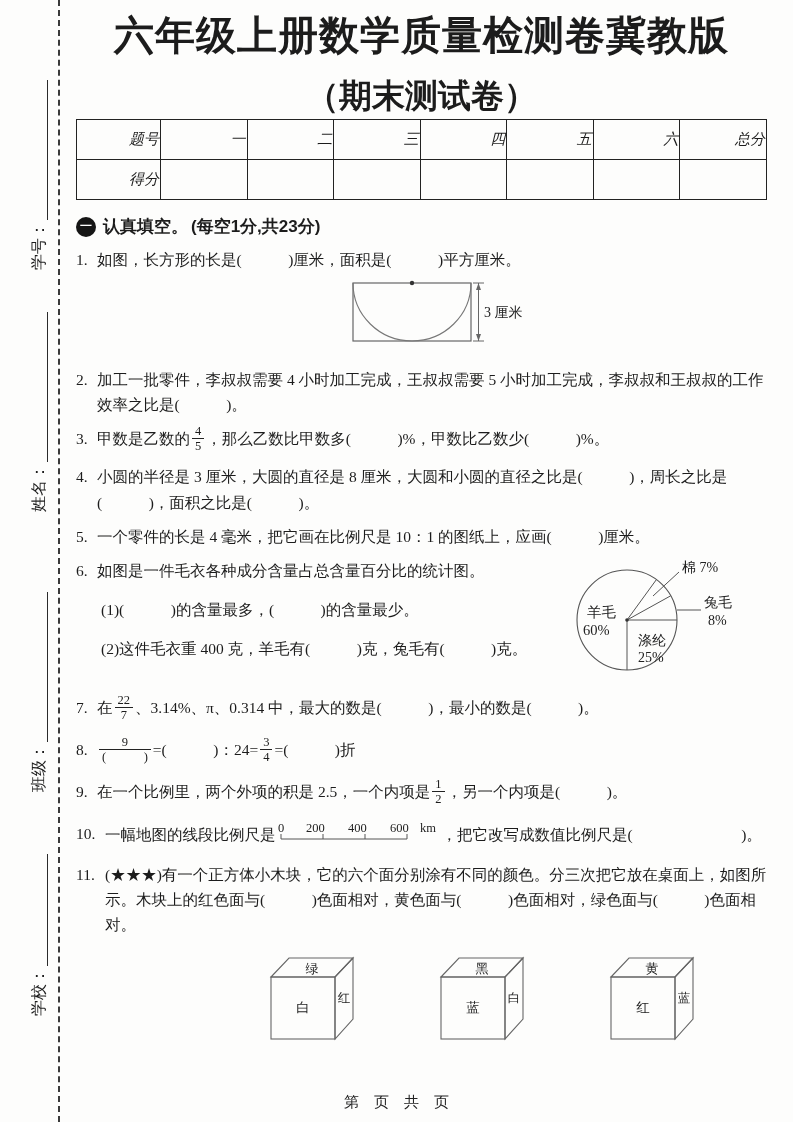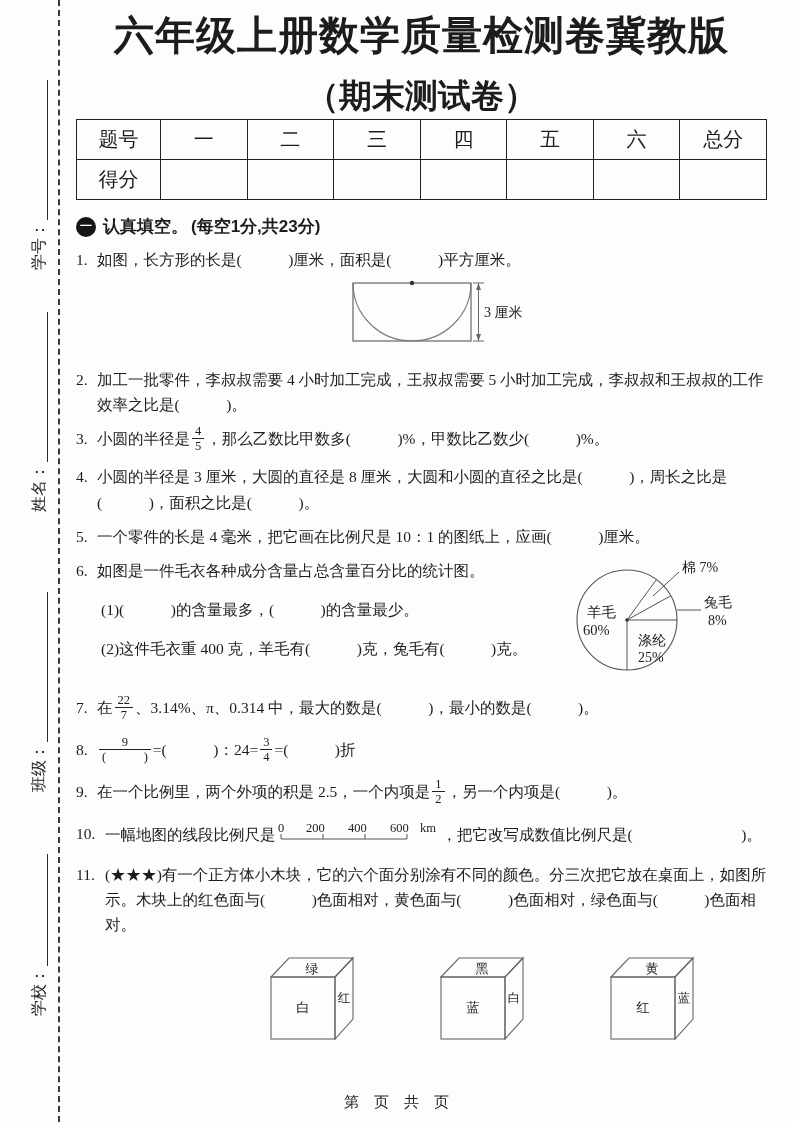--- a/index.html
+++ b/index.html
@@ -14,22 +14,22 @@
   
   .content{position:absolute;left:76px;right:26px;top:12px;}
   .title{text-align:center;font-family:"Liberation Sans","DejaVu Sans",sans-serif;
          font-weight:700;font-size:40px;letter-spacing:1px;line-height:1.15;}
   .subtitle{text-align:center;font-family:Liberation Sans, sans-serif;
             font-weight:700;font-size:33px;margin-top:16px;}
   .meta{text-align:right;font-family:"Liberation Sans","DejaVu Sans",sans-serif;
         font-weight:700;font-size:16.5px;margin:20px 0 5px;white-space:pre;}
   table.score{width:100%;border-collapse:collapse;table-layout:fixed;
               font-family:"Liberation Sans","DejaVu Sans",sans-serif;}
-  table.score td{border:1.6px solid #222;height:37px;text-align:center;
-                 font-size:20px;font-weight:500;}
+  table.score td{border:1.6px solid #222;height:37px;text-align:right;
+                 font-size:15px;font-weight:500;font-style:italic;}
   
   .section{margin-top:15px;display:flex;align-items:center;gap:7px;
            font-family:"Liberation Sans","DejaVu Sans",sans-serif;font-weight:700;font-size:17px;}
   .badge{display:inline-flex;align-items:center;justify-content:center;width:20px;height:20px;
          border-radius:50%;background:#151515;color:#fff;font-size:12px;flex:none;}
   
   .q{position:relative;margin-top:9px;font-size:15.5px;line-height:1.62;}
   .q .qnum{position:absolute;left:0;top:0;}
   .q{padding-left:21px;}
   .q.wide{padding-left:29px;}
@@ -131,21 +131,21 @@
           <text x="137" y="42" font-size="14">3 厘米</text>
         </svg>
       </div>
     </div>
 
     <div class="q">
       <span class="qnum">2.</span><span class="qt">加工一批零件，李叔叔需要 4 小时加工完成，王叔叔需要 5 小时加工完成，李叔叔和王叔叔的工作效率之比是(　　　)。</span>
     </div>
 
     <div class="q">
-      <span class="qnum">3.</span><span class="qt">小圆的半径是</span><span class="frac">
+      <span class="qnum">3.</span><span class="qt">甲数是乙数的</span><span class="frac">
           <span class="fn">4</span>
           <span class="fd">5</span>
         </span><span class="qt">，那么乙数比甲数多(　　　)%，甲数比乙数少(　　　)%。</span>
     </div>
 
     <div class="q">
       <span class="qnum">4.</span><span class="qt">小圆的半径是 3 厘米，大圆的直径是 8 厘米，大圆和小圆的直径之比是(　　　)，周长之比是(　　　)，面积之比是(　　　)。</span>
     </div>
 
     <div class="q">

